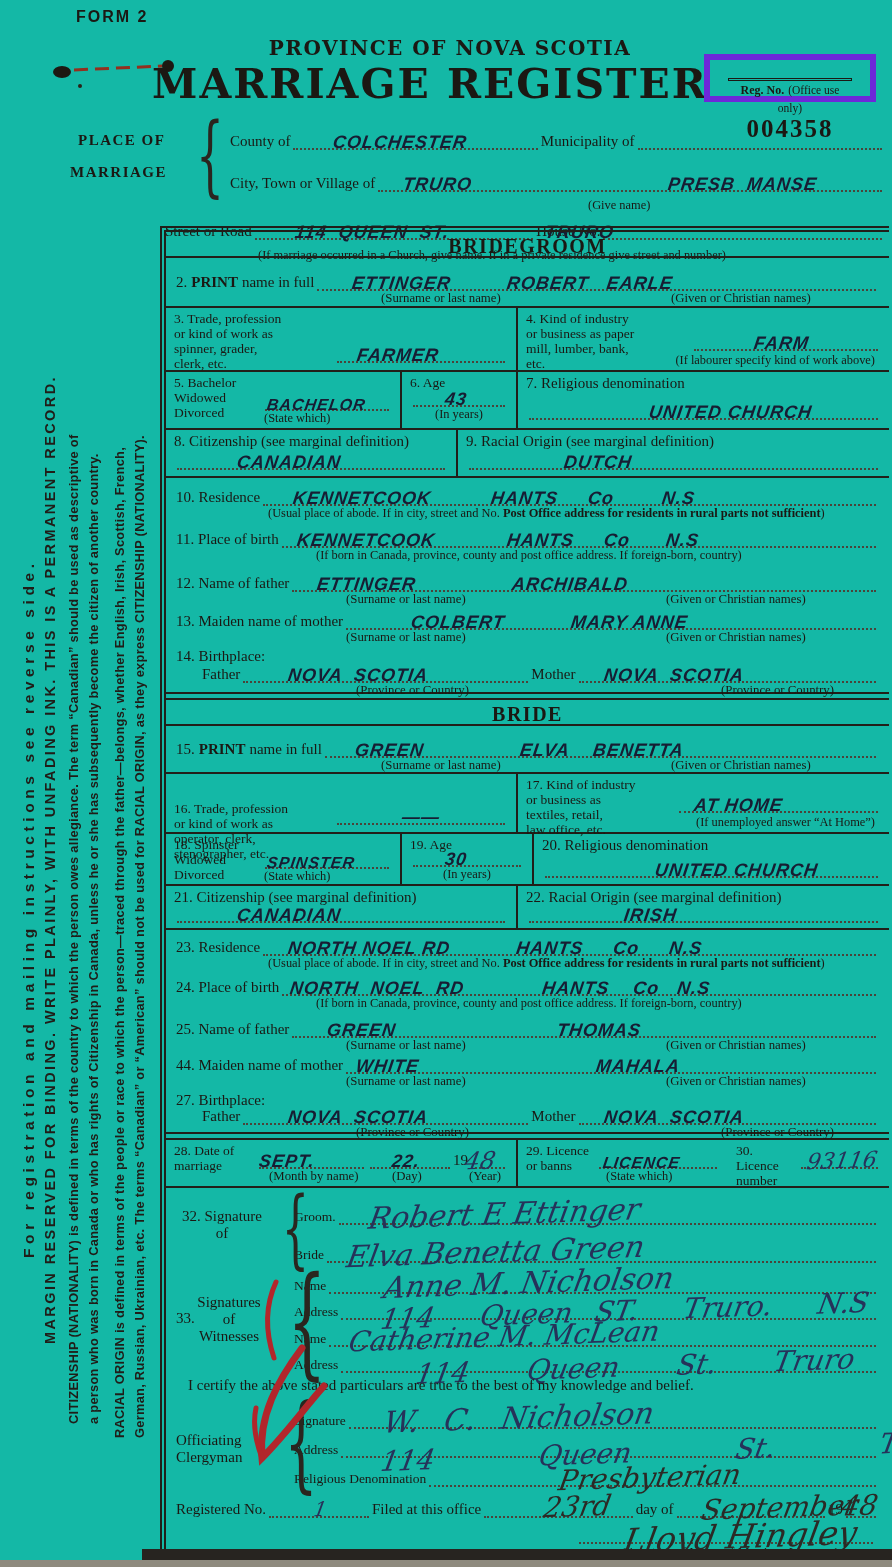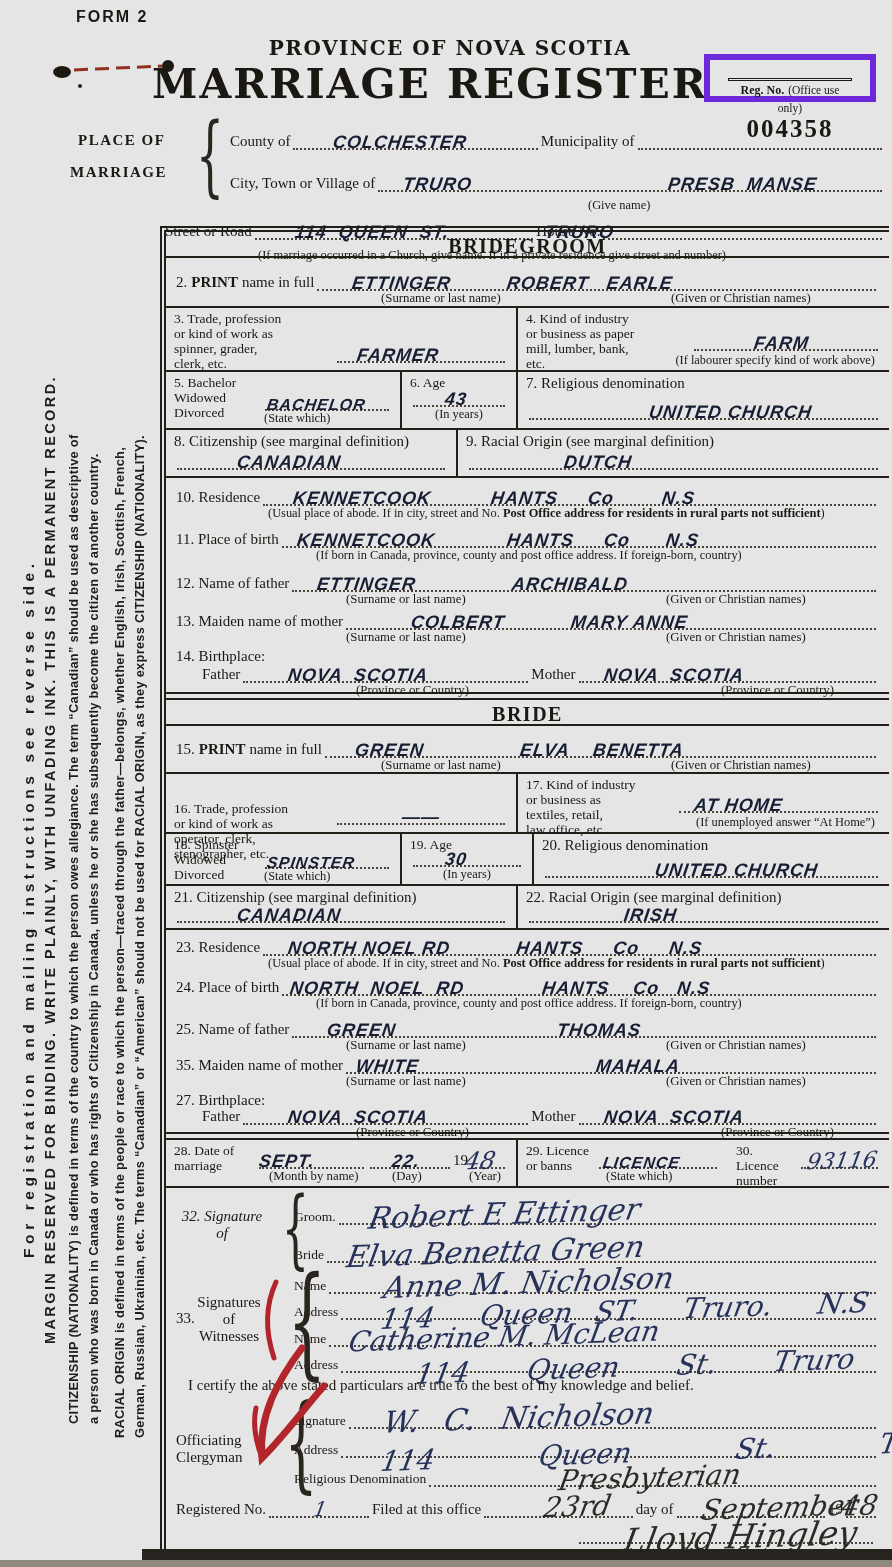--- a/index.html
+++ b/index.html
@@ -1,16 +1,16 @@
 <!DOCTYPE html>
 <html><head>
 <meta charset="utf-8">
 <style>
   html,body{margin:0;padding:0;background:#7a766d;}
-  #page{position:relative;width:892px;height:1567px;background:#e5e5e5;overflow:hidden;
+  #page{position:relative;width:892px;height:1567px;background:#14b8a6;overflow:hidden;
         font-family:"Liberation Serif",serif;color:#1b1813;}
   .abs{position:absolute;}
   
   .vtext{position:absolute;transform-origin:0 0;transform:rotate(-90deg);white-space:nowrap;
          font-family:"Liberation Sans",sans-serif;font-weight:bold;color:#201d18;}
   .v1{font-size:15.5px;letter-spacing:4.6px;}
   .v2{font-size:14.5px;letter-spacing:2.4px;}
   .v3{font-size:12.8px;letter-spacing:0.3px;}
   
   .formno{font-family:"Liberation Sans",sans-serif;font-weight:bold;font-size:16px;letter-spacing:2px;}
@@ -411,21 +411,21 @@
         </span>
       </div>
       <div class="subrow">
         <span class="sub" style="left:170px;">(Surname or last name)</span>
         <span class="sub" style="left:490px;">(Given or Christian names)</span>
       </div>
     </div>
 
     <div class="frow" style="height:36px;">
       <div class="row" style="height:18px;">
-        <span class="lbl">35.  Maiden name of mother</span>
+        <span class="lbl">44.  Maiden name of mother</span>
         <span class="fill">
           <span class="val hw" style="left:10px;">WHITE</span>
           <span class="val hw" style="left:250px;">MAHALA</span>
         </span>
       </div>
       <div class="subrow">
         <span class="sub" style="left:170px;">(Surname or last name)</span>
         <span class="sub" style="left:490px;">(Given or Christian names)</span>
       </div>
     </div>
@@ -488,21 +488,21 @@
           <span class="lbl-s pl" style="width:62px;align-self:flex-start;">30.  Licence
 number</span>
           <span class="fill">
             <span class="val cur c22" style="left:6px;bottom:-6px;font-size:22px;">93116</span>
           </span>
         </div>
       </div>
     </div>
 
     <div class="frow" style="height:78px;display:flex;">
-      <div class="pl lbl ctr" style="width:92px;padding-top:18px;font-style:italic;">32.  Signature
+      <div class="pl lbl ctr" style="width:92px;padding-top:18px;">32.  Signature
 of</div>
       <div style="width:26px;display:flex;align-items:center;">
         <span class="brace" style="font-size:86px;">{</span>
       </div>
       <div style="flex:1;display:flex;flex-direction:column;justify-content:space-around;">
         <div class="row" style="height:32px;">
           <span class="lbl-s">Groom.</span>
           <span class="fill">
             <span class="val cur c30" style="left:30px;bottom:-8px;">Robert E Ettinger</span>
           </span>

